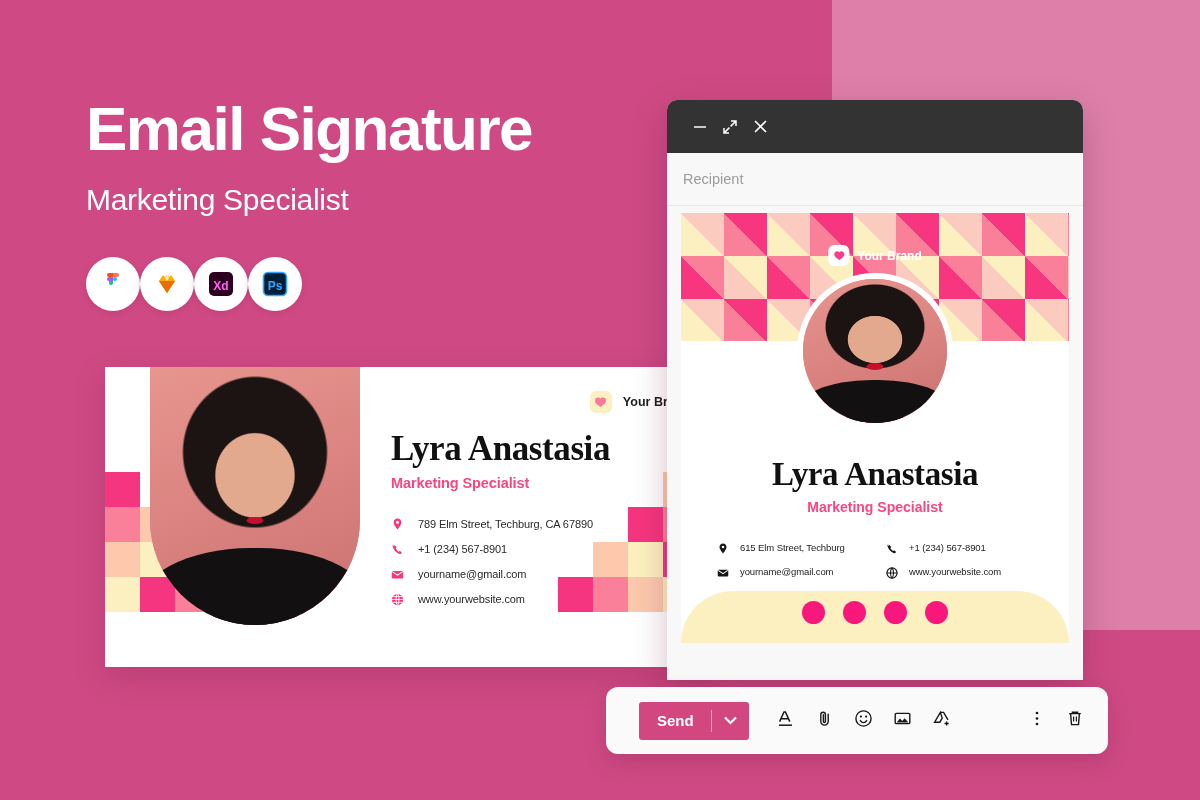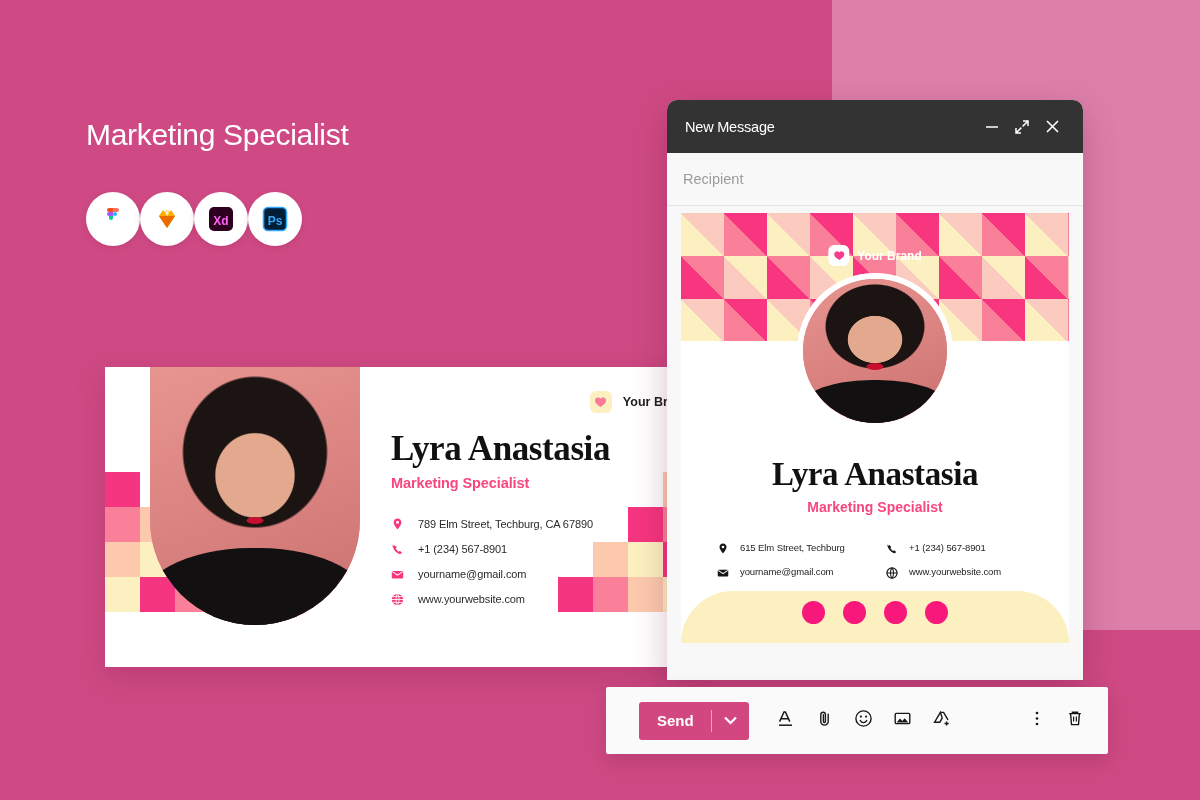--- a/index.html
+++ b/index.html
@@ -183,21 +183,21 @@
     display: flex; align-items: flex-start; justify-content: center;
     gap: 18px; padding-top: 10px;
   }
   #sig-footer .soc {
     width: 23px; height: 23px; border-radius: 50%; background: #F8187B;
   }
 
   
   #compose-toolbar {
     position: absolute; left: 606px; top: 687px; width: 502px; height: 67px;
-    background: #FAFAFA; border-radius: 2px;
+    background: #FAFAFA; border-radius: 12px;
     box-shadow: 0 8px 22px rgba(90,15,50,.2);
     display: flex; align-items: center; padding: 0 18px 0 33px;
   }
   #send-group {
     display: flex; align-items: center; background: #D2477F;
     border-radius: 3px; height: 38px; overflow: hidden; cursor: pointer;
   }
   #send-label {
     color: #fff; font-size: 15px; font-weight: bold; padding: 0 17px 0 18px;
   }
@@ -211,20 +211,21 @@
     justify-content: center; cursor: pointer;
   }
   #toolbar-right { margin-left: auto; display: flex; align-items: center; gap: 8px; }
 </style>
 </head>
 <body>
 
 <div id="bg-panel-right-top"></div>
 
 <div id="promo">
+  <div id="promo-title">Email Signature</div>
   <div id="promo-subtitle">Marketing Specialist</div>
 
   <div id="app-icons">
     <div class="app-badge">
       <span>
         <svg width="26" height="26" viewBox="0 0 26 26">
           <path d="M9 2h4v4H9a2 2 0 010-4z" fill="#F24E1E"></path>
           <path d="M13 2h4a2 2 0 010 4h-4V2z" fill="#FF7262"></path>
           <path d="M9 6h4v4H9a2 2 0 010-4z" fill="#A259FF"></path>
           <circle cx="15" cy="8" r="2" fill="#1ABCFE"></circle>
@@ -345,21 +346,20 @@
         </span>
         <span class="ct">www.yourwebsite.com</span>
       </div>
     </div>
   </div>
 </div>
 
 <div id="compose-window">
 
   <div id="compose-titlebar">
-    <span id="compose-title">New Message</span>
     <span class="win-btn">
       <svg width="16" height="16" viewBox="0 0 16 16">
           <path d="M2 8h12" stroke="#fff" stroke-width="1.5"></path>
         </svg>
     </span>
     <span class="win-btn">
       <svg width="16" height="16" viewBox="0 0 16 16">
         <path d="M9 2h5v5M14 2L8.6 7.4M7 14H2V9M2 14l5.4-5.4" stroke="#fff" stroke-width="1.5" fill="none"></path>
       </svg>
     </span>

